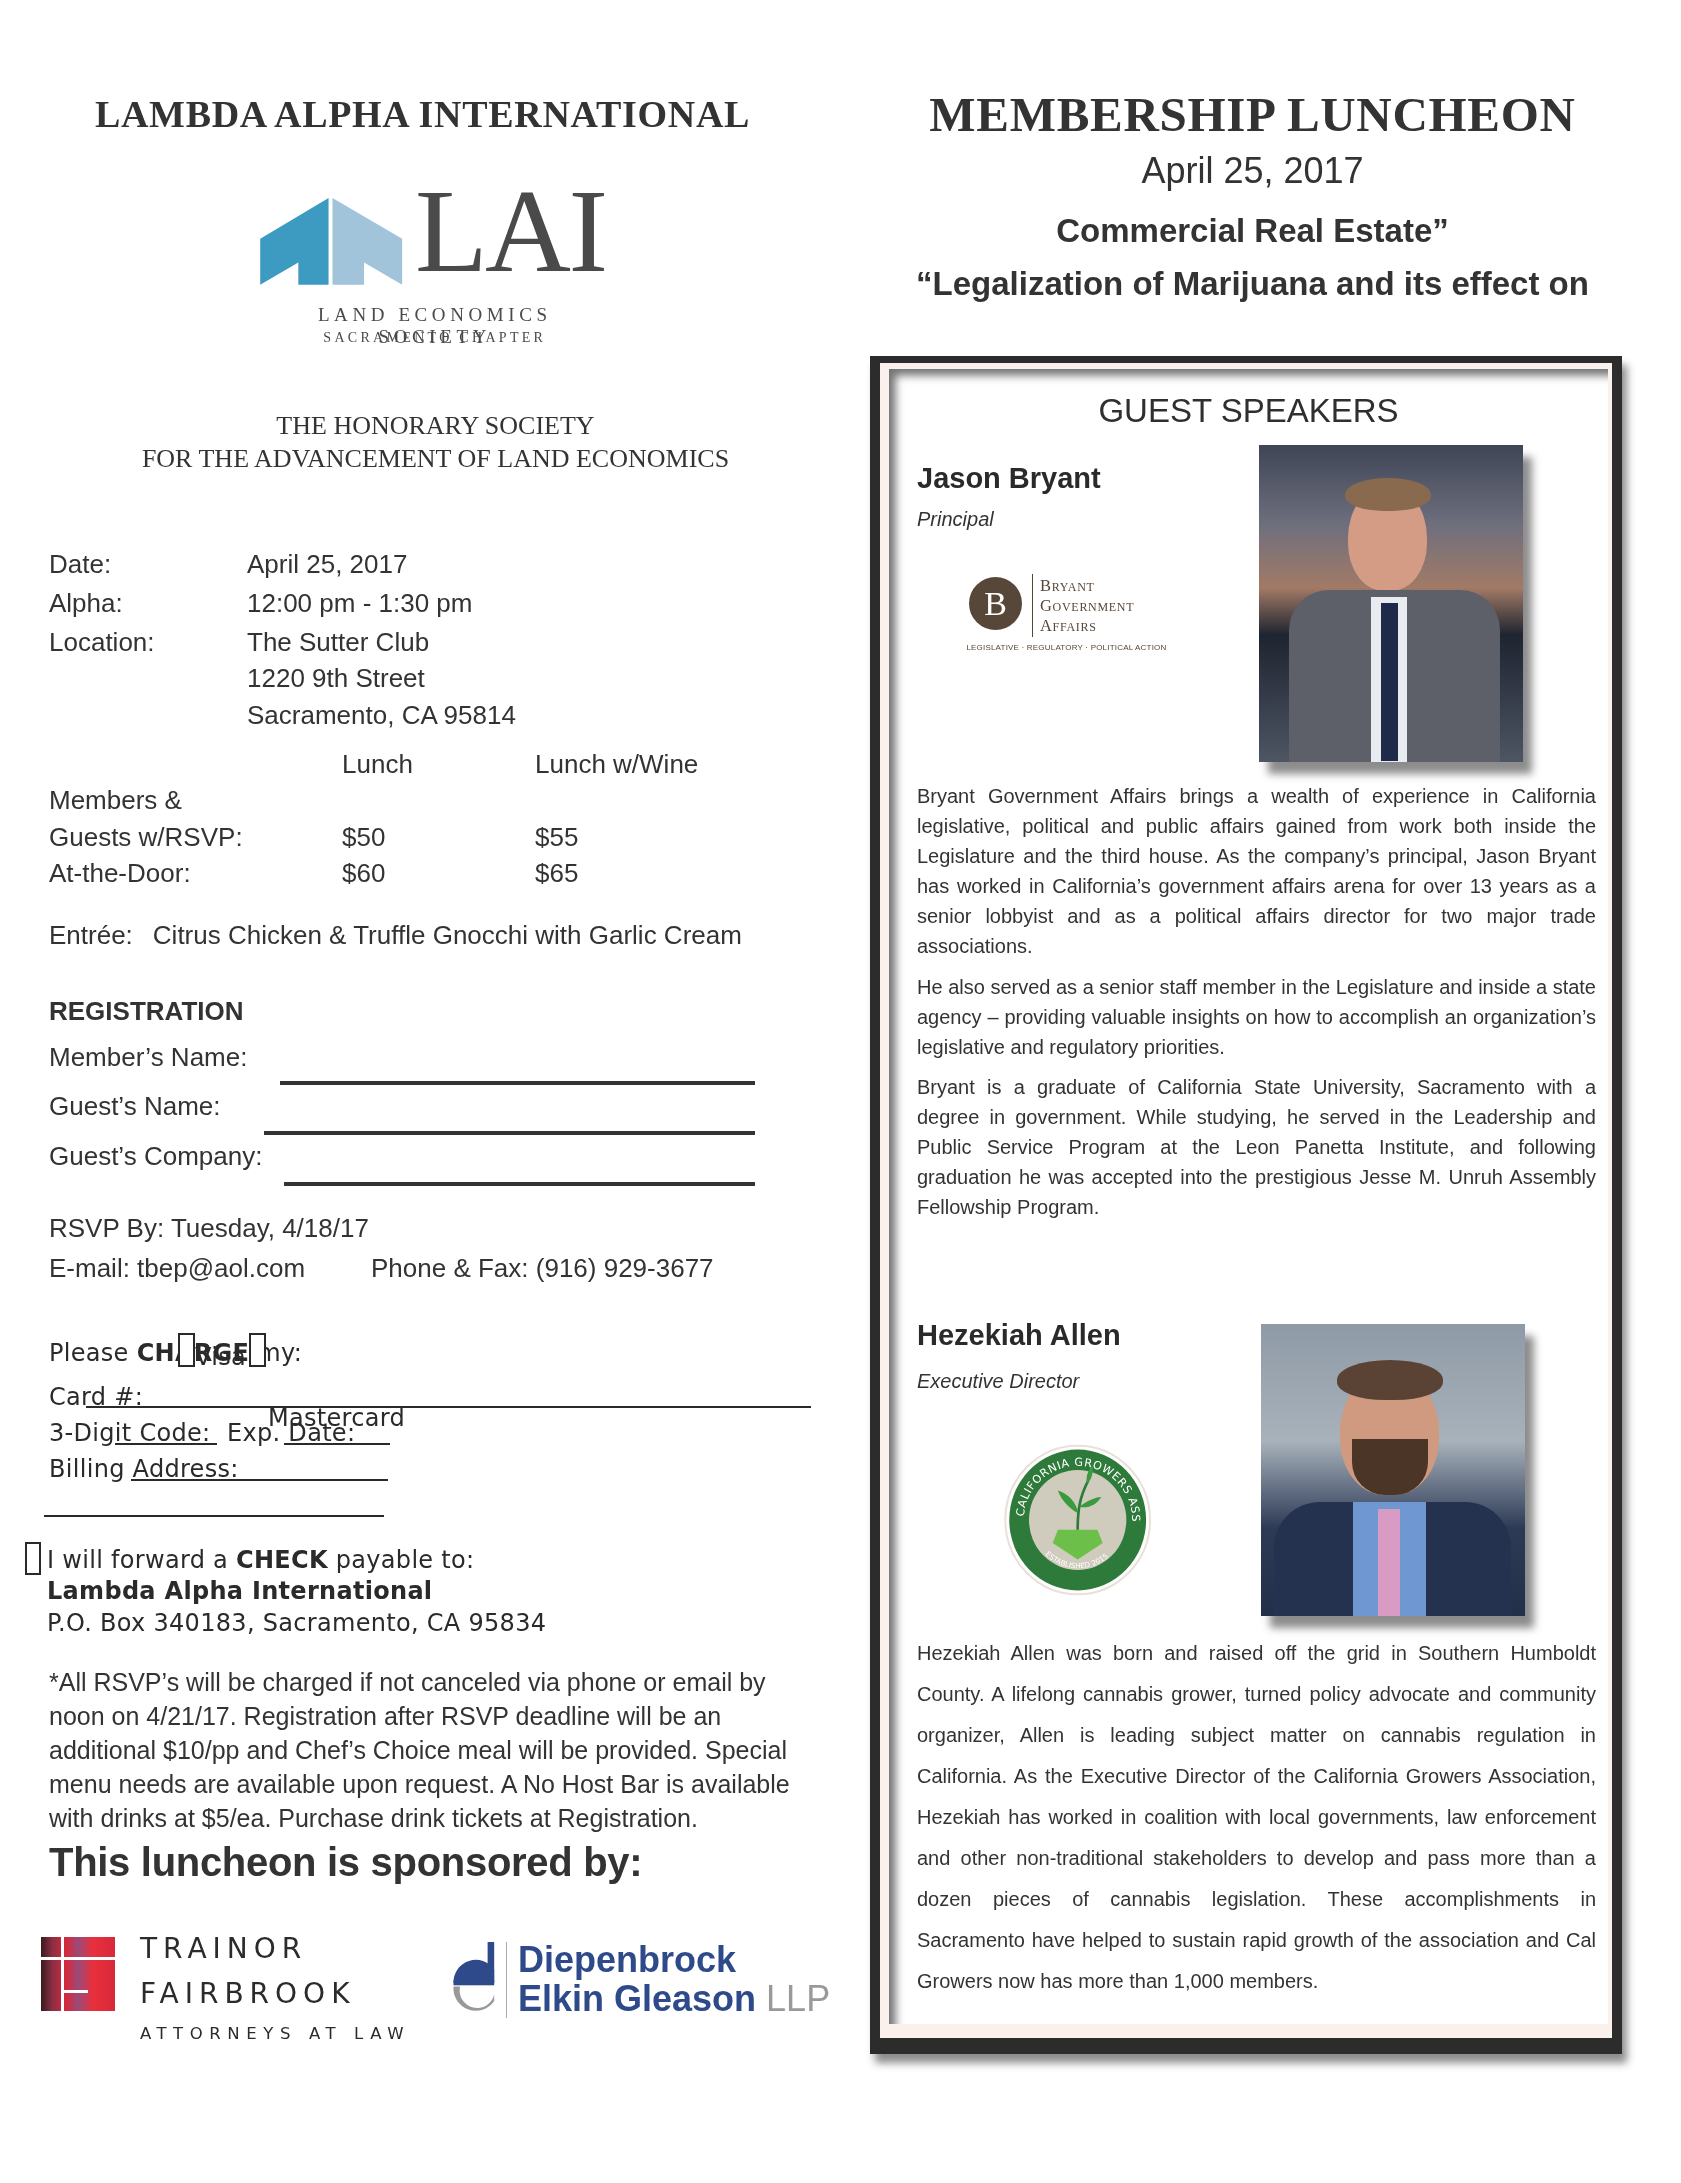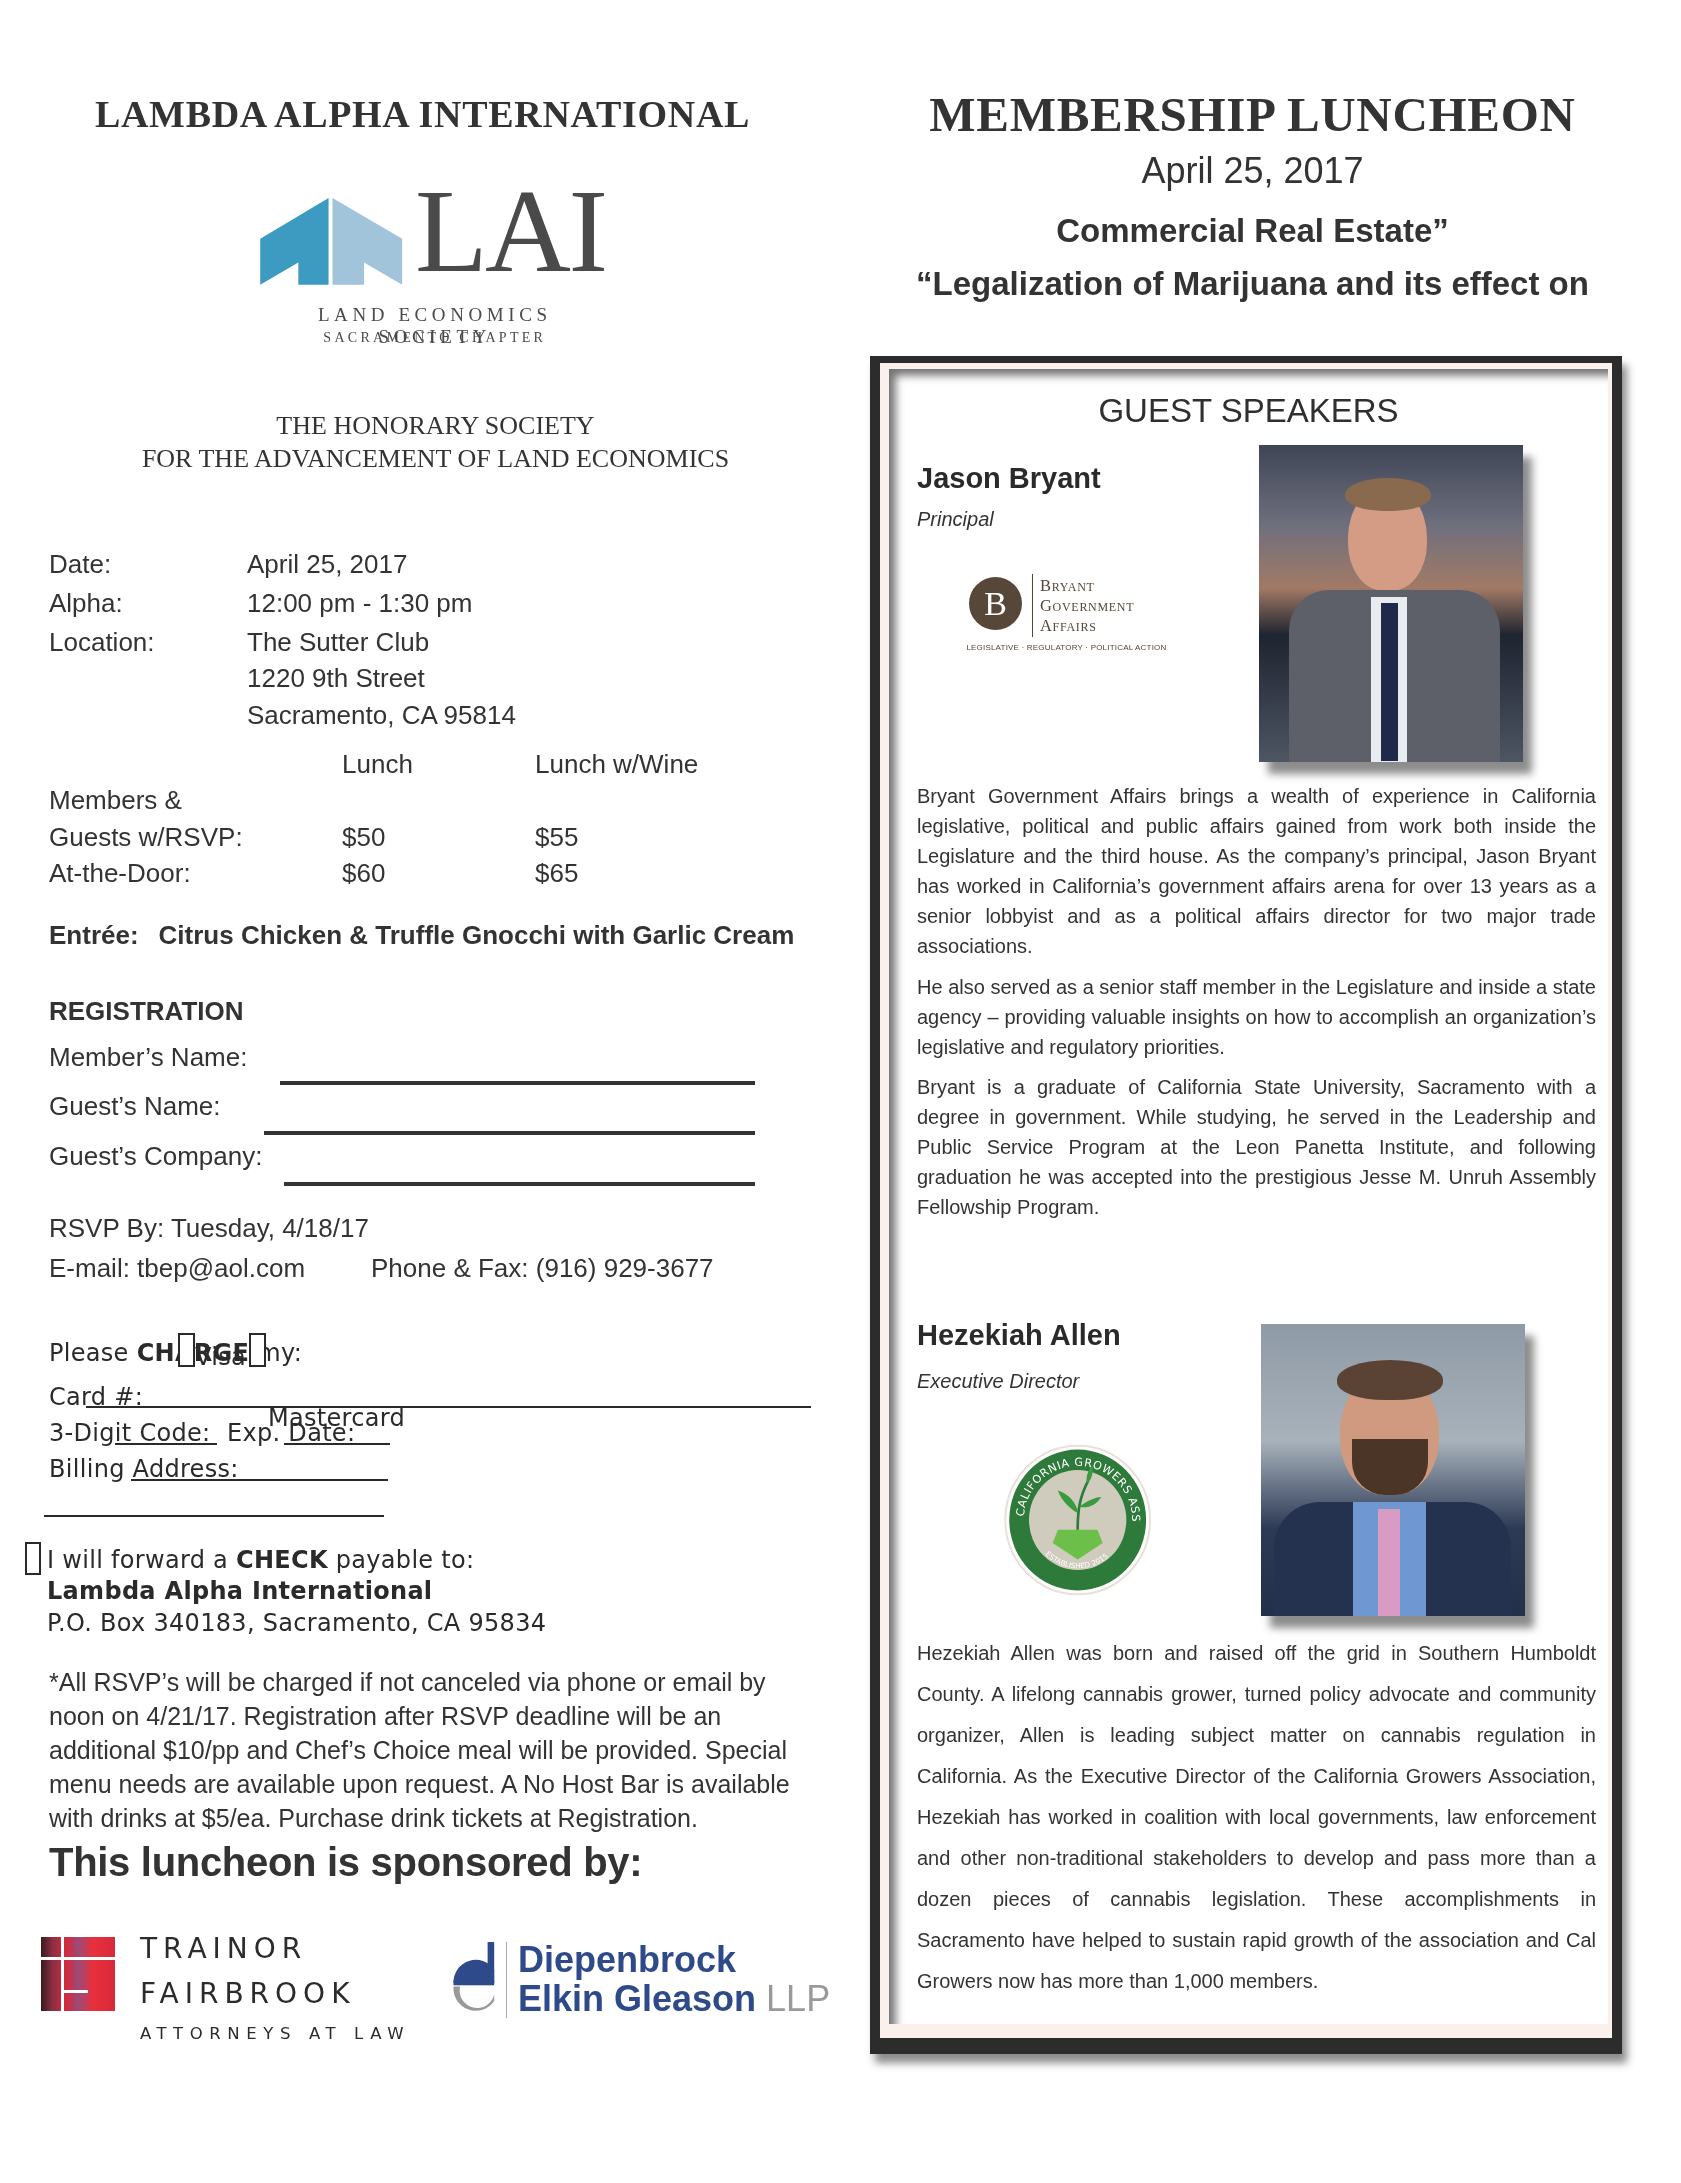--- a/index.html
+++ b/index.html
@@ -14,21 +14,21 @@
   .org-title { left: 40px; top: 92px; width: 765px; text-align: center; font-size: 38px; font-weight: bold; letter-spacing: 0.7px; color: #333; }
   .lai-logo { left: 260px; top: 198px; width: 356px; height: 158px; }
   .lai-mark { left: 0; top: 0; }
   .lai-letters { left: 155px; top: -26px; font-size: 119px; color: #4a4a4a; letter-spacing: -2.6px; line-height: 1; }
   .lai-sub1 { left: 3.3px; top: 106px; width: 343px; text-align: center; font-size: 19px; letter-spacing: 4.6px; color: #4a4a4a; }
   .lai-sub2 { left: 3.3px; top: 132px; width: 343px; text-align: center; font-size: 14px; letter-spacing: 3.3px; color: #4a4a4a; }
   .honorary { left: 40px; top: 409px; width: 791px; text-align: center; font-size: 26px; line-height: 33px; color: #333; }
 
   .info { font-size: 26px; line-height: 38px; color: #333; }
   .val { left: 247px; }
-  .entree { left: 49px; top: 920px; font-size: 26px; color: #333; font-weight: bold; }
+  .entree { left: 49px; top: 920px; font-size: 26px; color: #333; }
   .entree .gap { display: inline-block; width: 20px; }
 
   .reg-head { left: 49px; top: 996px; font-size: 26px; font-weight: bold; color: #333; }
   .reg-row { left: 49px; font-size: 26px; color: #333; }
   .reg-line { height: 4px; background: #333; }
   .rsvp { left: 49px; top: 1213px; font-size: 26px; color: #333; }
   .contact { left: 49px; top: 1253px; font-size: 26px; color: #333; }
 
   .pay { left: 49px; font-size: 24px; color: #2a2a2a; font-family: "DejaVu Sans", sans-serif; letter-spacing: 0.3px; }
   .checkbox { width: 17px; height: 32px; border: 2.6px solid #2a2a2a; background: #fff; }

